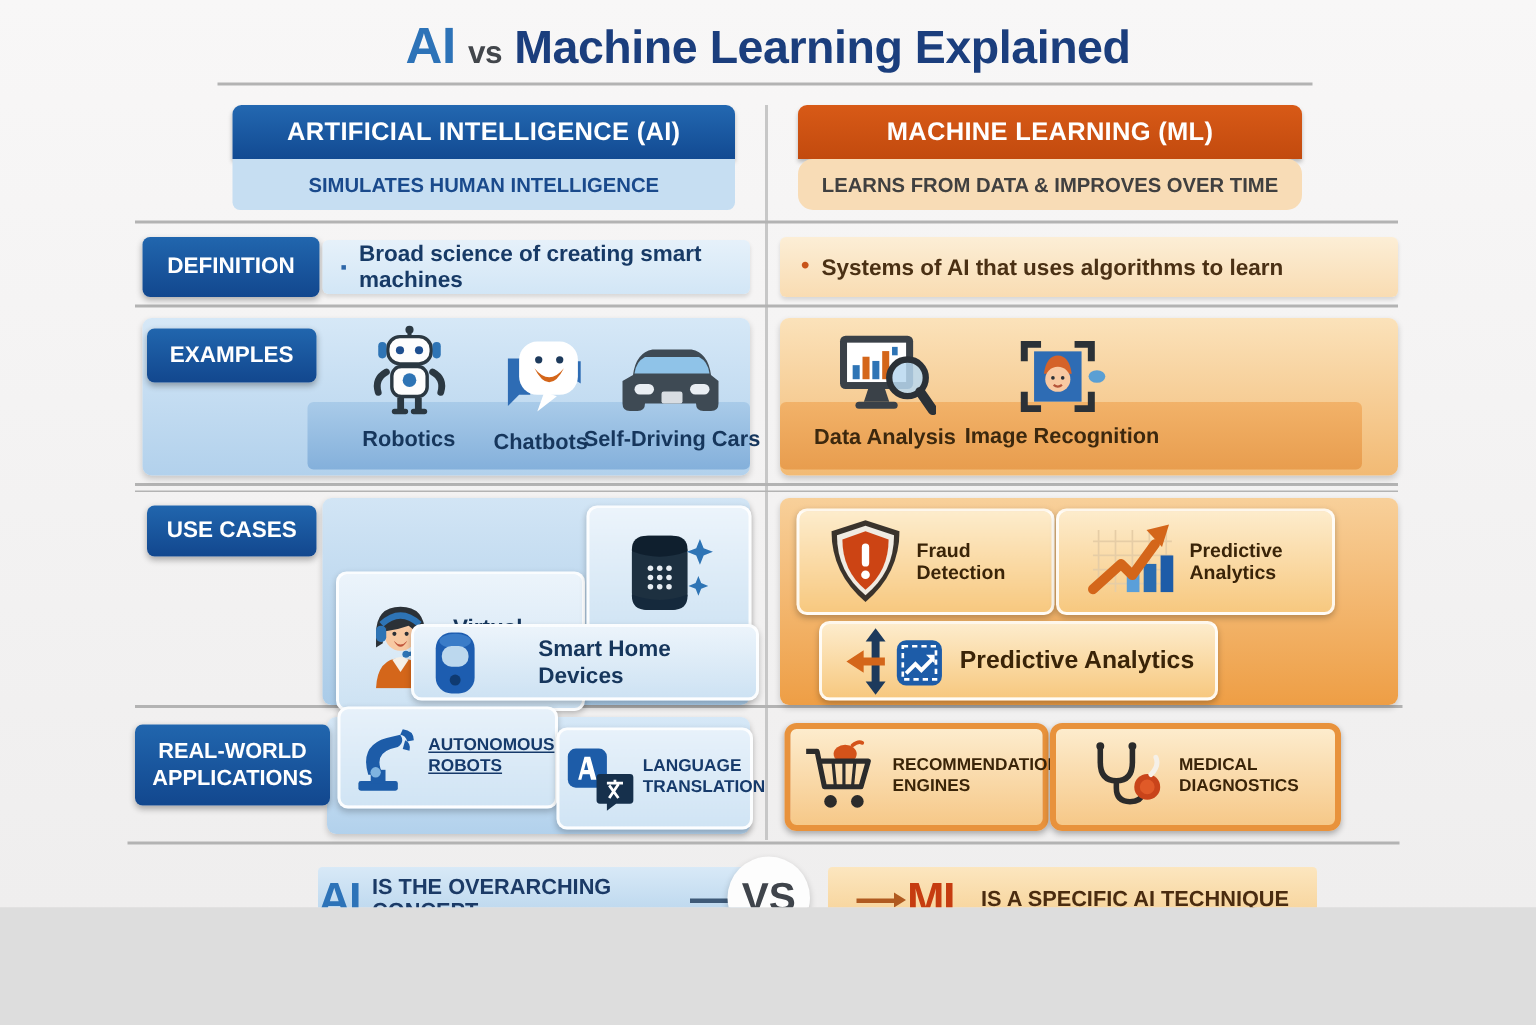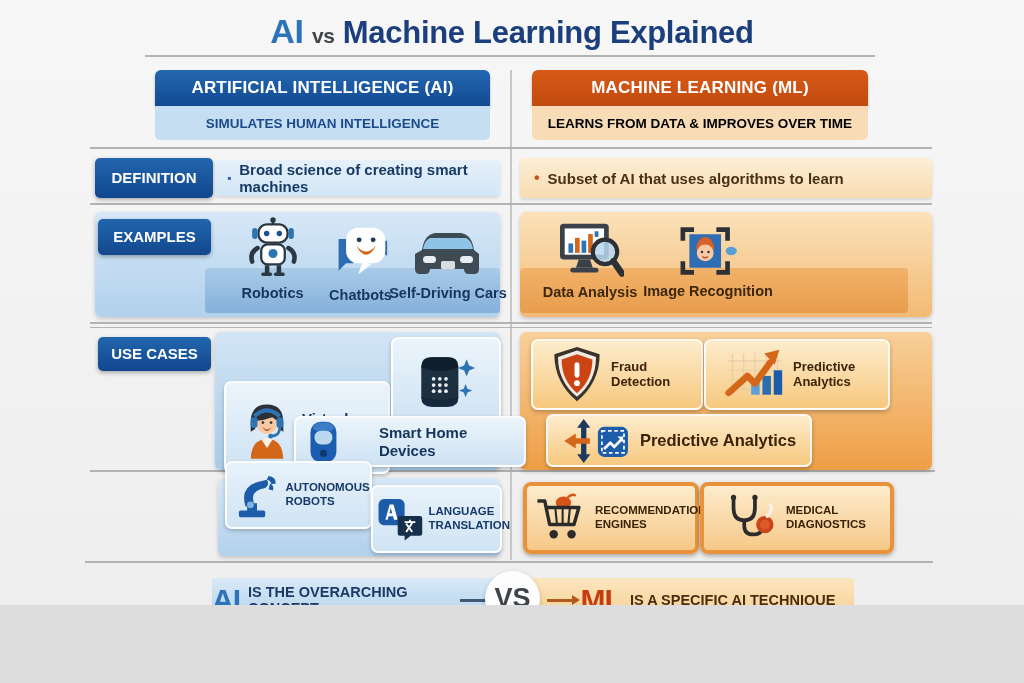--- a/index.html
+++ b/index.html
@@ -22,21 +22,21 @@
     color:#fff; font-weight:bold; font-size:17px; letter-spacing:0.2px;
     border-radius:6px 6px 0 0; box-shadow:0 2px 3px rgba(0,0,0,.25);
   }
   .hdr-blue   { background:linear-gradient(#2368b1, #124a92); }
   .hdr-orange { background:linear-gradient(#d85a17, #c24a0e); }
   .hdr-sub {
     display:flex; align-items:center; justify-content:center;
     font-weight:bold; font-size:13.5px; border-radius:0 0 5px 5px;
   }
   .sub-blue   { background:#c6def2; color:#1a4a8c; }
-  .sub-orange { background:#f8dcb6; color:#000000; }
+  .sub-orange { background:#f8dcb6; color:#404040;border-radius:10px; }
 
   .row-label {
     position:absolute; display:flex; flex-direction:column; align-items:center; justify-content:center;
     background:linear-gradient(#2166ae, #12478e); color:#fff; font-weight:bold;
     border-radius:5px; box-shadow:0 2px 4px rgba(0,0,0,.3); text-align:center; line-height:1.25;
   }
 
   .def-strip { position:absolute; display:flex; align-items:center; font-weight:bold; font-size:15px; border-radius:4px; box-shadow:0 2px 3px rgba(0,0,0,.12); }
   .def-blue   { background:linear-gradient(#e6f1fa,#d2e6f6); color:#173a66; }
   .def-orange { background:linear-gradient(#fceed6,#f9dcb2); color:#4a3014; }
@@ -126,21 +126,21 @@
   <div class="abs hdr-sub sub-blue" style="left:155px; top:106px; width:335px; height:34px;">SIMULATES HUMAN INTELLIGENCE</div>
   <div class="abs hdr-sub sub-orange" style="left:532px; top:106px; width:336px; height:34px;">LEARNS FROM DATA &amp; IMPROVES OVER TIME</div>
 
   <div class="row-label" style="left:95px; top:158px; width:118px; height:40px; font-size:15px;">DEFINITION</div>
   <div class="def-strip def-blue" style="left:215px; top:160px; width:285px; height:36px;">
     <span class="bullet-ai">▪</span>
     <span>Broad science of creating smart machines</span>
   </div>
   <div class="def-strip def-orange" style="left:520px; top:158px; width:412px; height:40px;">
     <span class="bullet-ml">•</span>
-    <span>Subset of AI that uses algorithms to learn</span>
+    <span>Systems of AI that uses algorithms to learn</span>
   </div>
 
   <div class="panel-blue" style="left:95px; top:212px; width:405px; height:105px;"></div>
   <div class="strip-blue" style="left:205px; top:268px; width:295px; height:45px;"></div>
   <div class="panel-orange" style="left:520px; top:212px; width:412px; height:105px;"></div>
   <div class="strip-orange" style="left:520px; top:268px; width:388px; height:45px;"></div>
   <div class="row-label" style="left:98px; top:219px; width:113px; height:36px; font-size:15px;">EXAMPLES</div>
 
   <div class="ex-item" style="left:230px; top:216px; width:85px;">
     <svg width="58" height="64" viewBox="0 0 64 70">
@@ -255,21 +255,21 @@
           <circle cx="30" cy="33" r="1.8"></circle>
         <circle cx="18" cy="39" r="1.8"></circle>
           <circle cx="24" cy="39" r="1.8"></circle>
           <circle cx="30" cy="39" r="1.8"></circle>
       </g>
       <path d="M50 8 l2.4 6 6 2.4 -6 2.4 -2.4 6 -2.4 -6 -6 -2.4 6 -2.4 z" fill="#2e74b5"></path>
       <path d="M49 32 l1.8 4.6 4.6 1.8 -4.6 1.8 -1.8 4.6 -1.8 -4.6 -4.6 -1.8 4.6 -1.8 z" fill="#2e74b5"></path>
     </svg>
   </div>
 
-  <div class="card-blue" style="left:294px; top:416px; width:220px; height:47px; justify-content:flex-end; padding-left:8px;gap:36px;">
+  <div class="card-blue" style="left:274px; top:416px; width:220px; height:47px; justify-content:flex-end; padding-left:8px;gap:36px;">
     <svg width="40" height="46" viewBox="0 0 48 56">
       <rect x="8" y="3" width="32" height="50" rx="13" fill="#1d5db0"></rect>
       <ellipse cx="24" cy="10" rx="13" ry="6" fill="#3a7cc8"></ellipse>
       <rect x="13" y="14" width="22" height="17" rx="8" fill="#bcd8ee"></rect>
       <circle cx="24" cy="42" r="4.5" fill="#0f3a70"></circle>
     </svg>
     <span>Smart Home Devices</span>
   </div>
 
   <div class="card-peach" style="left:531px; top:339px; width:168px; height:67px;">
@@ -301,22 +301,26 @@
       <path d="M2 26 l13 -8.5 v5.5 h16 v6 h-16 v5.5 z" fill="#d4661a"></path>
       <rect x="40" y="10" width="34" height="34" rx="7" fill="#1d5ca8"></rect>
       <rect x="44.5" y="14.5" width="25" height="25" fill="none" stroke="#ffffff" stroke-width="2" stroke-dasharray="4 3"></rect>
       <path d="M47 35 l7 -7 4.5 4.5 9 -9" stroke="#ffffff" stroke-width="3" fill="none"></path>
       <path d="M62 21 h6.5 v6.5 z" fill="#ffffff"></path>
     </svg>
     <span>Predictive Analytics</span>
   </div>
 
   <div class="panel-blue" style="left:218px; top:478px; width:282px; height:78px;"></div>
-
-  <div class="card-app-blue" style="left:225px; top:461px; width:143px; height:64px;">
+  <div class="row-label" style="left:90px; top:483px; width:130px; height:54px; font-size:14.5px;">
+    <span>REAL-WORLD</span>
+    <span>APPLICATIONS</span>
+  </div>
+
+  <div class="card-app-blue" style="left:225px; top:471px; width:143px; height:64px;text-decoration:underline;">
     <svg width="46" height="48" viewBox="0 0 56 56">
       <rect x="6" y="47" width="32" height="8" rx="2" fill="#1d5ca8"></rect>
       <rect x="16" y="38" width="12" height="11" fill="#1d5ca8"></rect>
       <path d="M14 42 q-8 -26 20 -31 l6 -1.5 q4 6 -2 10 l-6 1.5 q-14 5 -6 21 z" fill="#1d5ca8"></path>
       <circle cx="20" cy="40" r="4.2" fill="#7fb3e0"></circle>
       <path d="M42 5 q9 1 9 9 l-5.5 1 q-1 -5 -5.5 -5.5 z" fill="#1d5ca8"></path>
       <path d="M44 14 q5 2.5 3.5 8.5 l-5.5 -1.5 z" fill="#1d5ca8"></path>
     </svg>
     <span style="width:78px;">AUTONOMOUS ROBOTS</span>
   </div>
@@ -354,21 +358,21 @@
       <path d="M55 28 q7 -7 4 -14" stroke="#f5f0e8" stroke-width="4" fill="none" stroke-linecap="round"></path>
     </svg>
     <span style="width:86px;">MEDICAL DIAGNOSTICS</span>
   </div>
 
   <div class="banner-blue" style="left:212px; top:578px; width:288px; height:44px;">
     <span class="big">AI</span>
     <span class="small">IS THE OVERARCHING CONCEPT</span>
     <span class="dash"></span>
   </div>
-  <div class="banner-orange" style="left:528px; top:578px; width:326px; height:44px;">
+  <div class="banner-orange" style="left:552px; top:578px; width:326px; height:44px;">
     <span class="mini-arrow"></span>
     <span class="big">ML</span>
     <span class="small">IS A SPECIFIC AI TECHNIQUE</span>
   </div>
   <div class="hline" style="left:208px; top:621px; width:294px; background:#5a6a74;"></div>
   <div class="hline" style="left:522px; top:621px; width:330px; background:#5a6a74;"></div>
   <div class="vs-blob" style="left:485px; top:571px; width:55px; height:55px;">
     <span>VS</span>
   </div>
   <div class="vline" style="left:511px; top:628px; height:9px; background:#9a9a9a;"></div>

